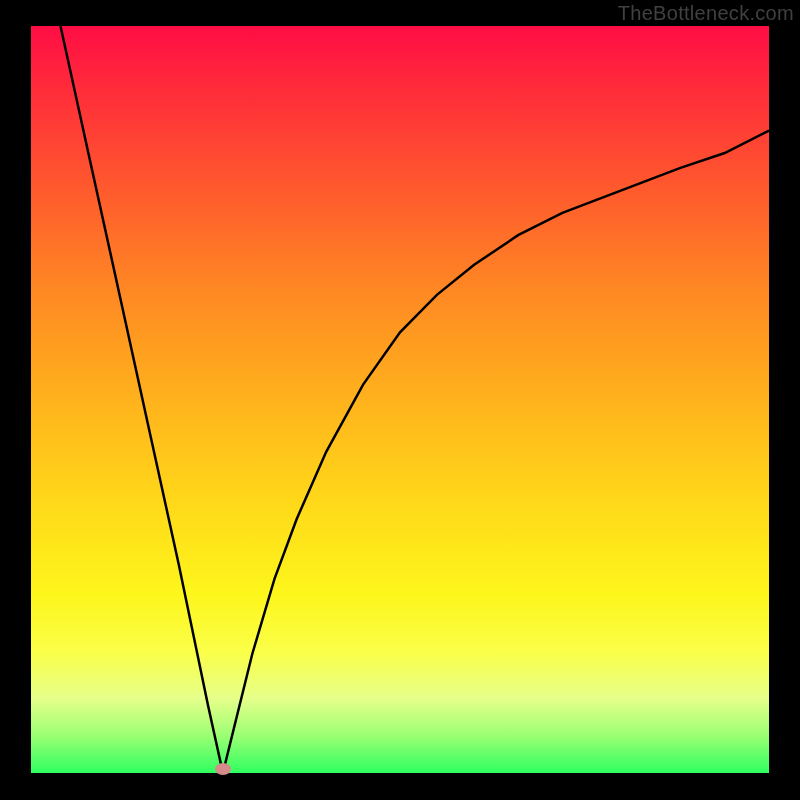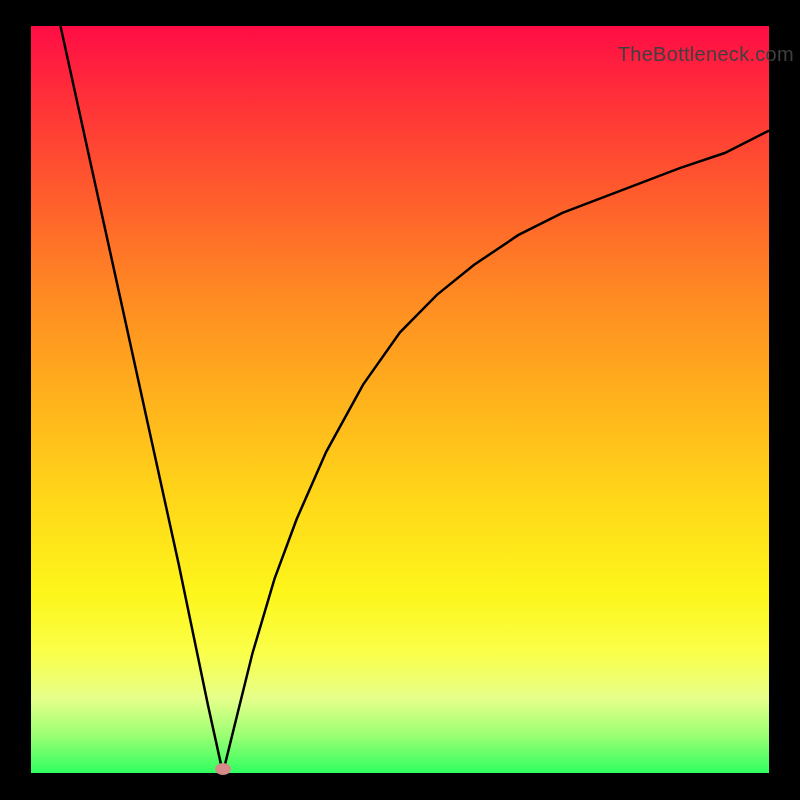--- a/index.html
+++ b/index.html
@@ -34,21 +34,20 @@
     );
   }
   .watermark {
     position: absolute;
     top: 2px;
     right: 6px;
     color: #404040;
     font-size: 20px;
     font-weight: 500;
     letter-spacing: 0.3px;
-    margin-top: 41px;
   }
   .curve {
     position: absolute;
     left: 0;
     top: 0;
   }
   .marker {
     position: absolute;
     width: 16px;
     height: 12px;

